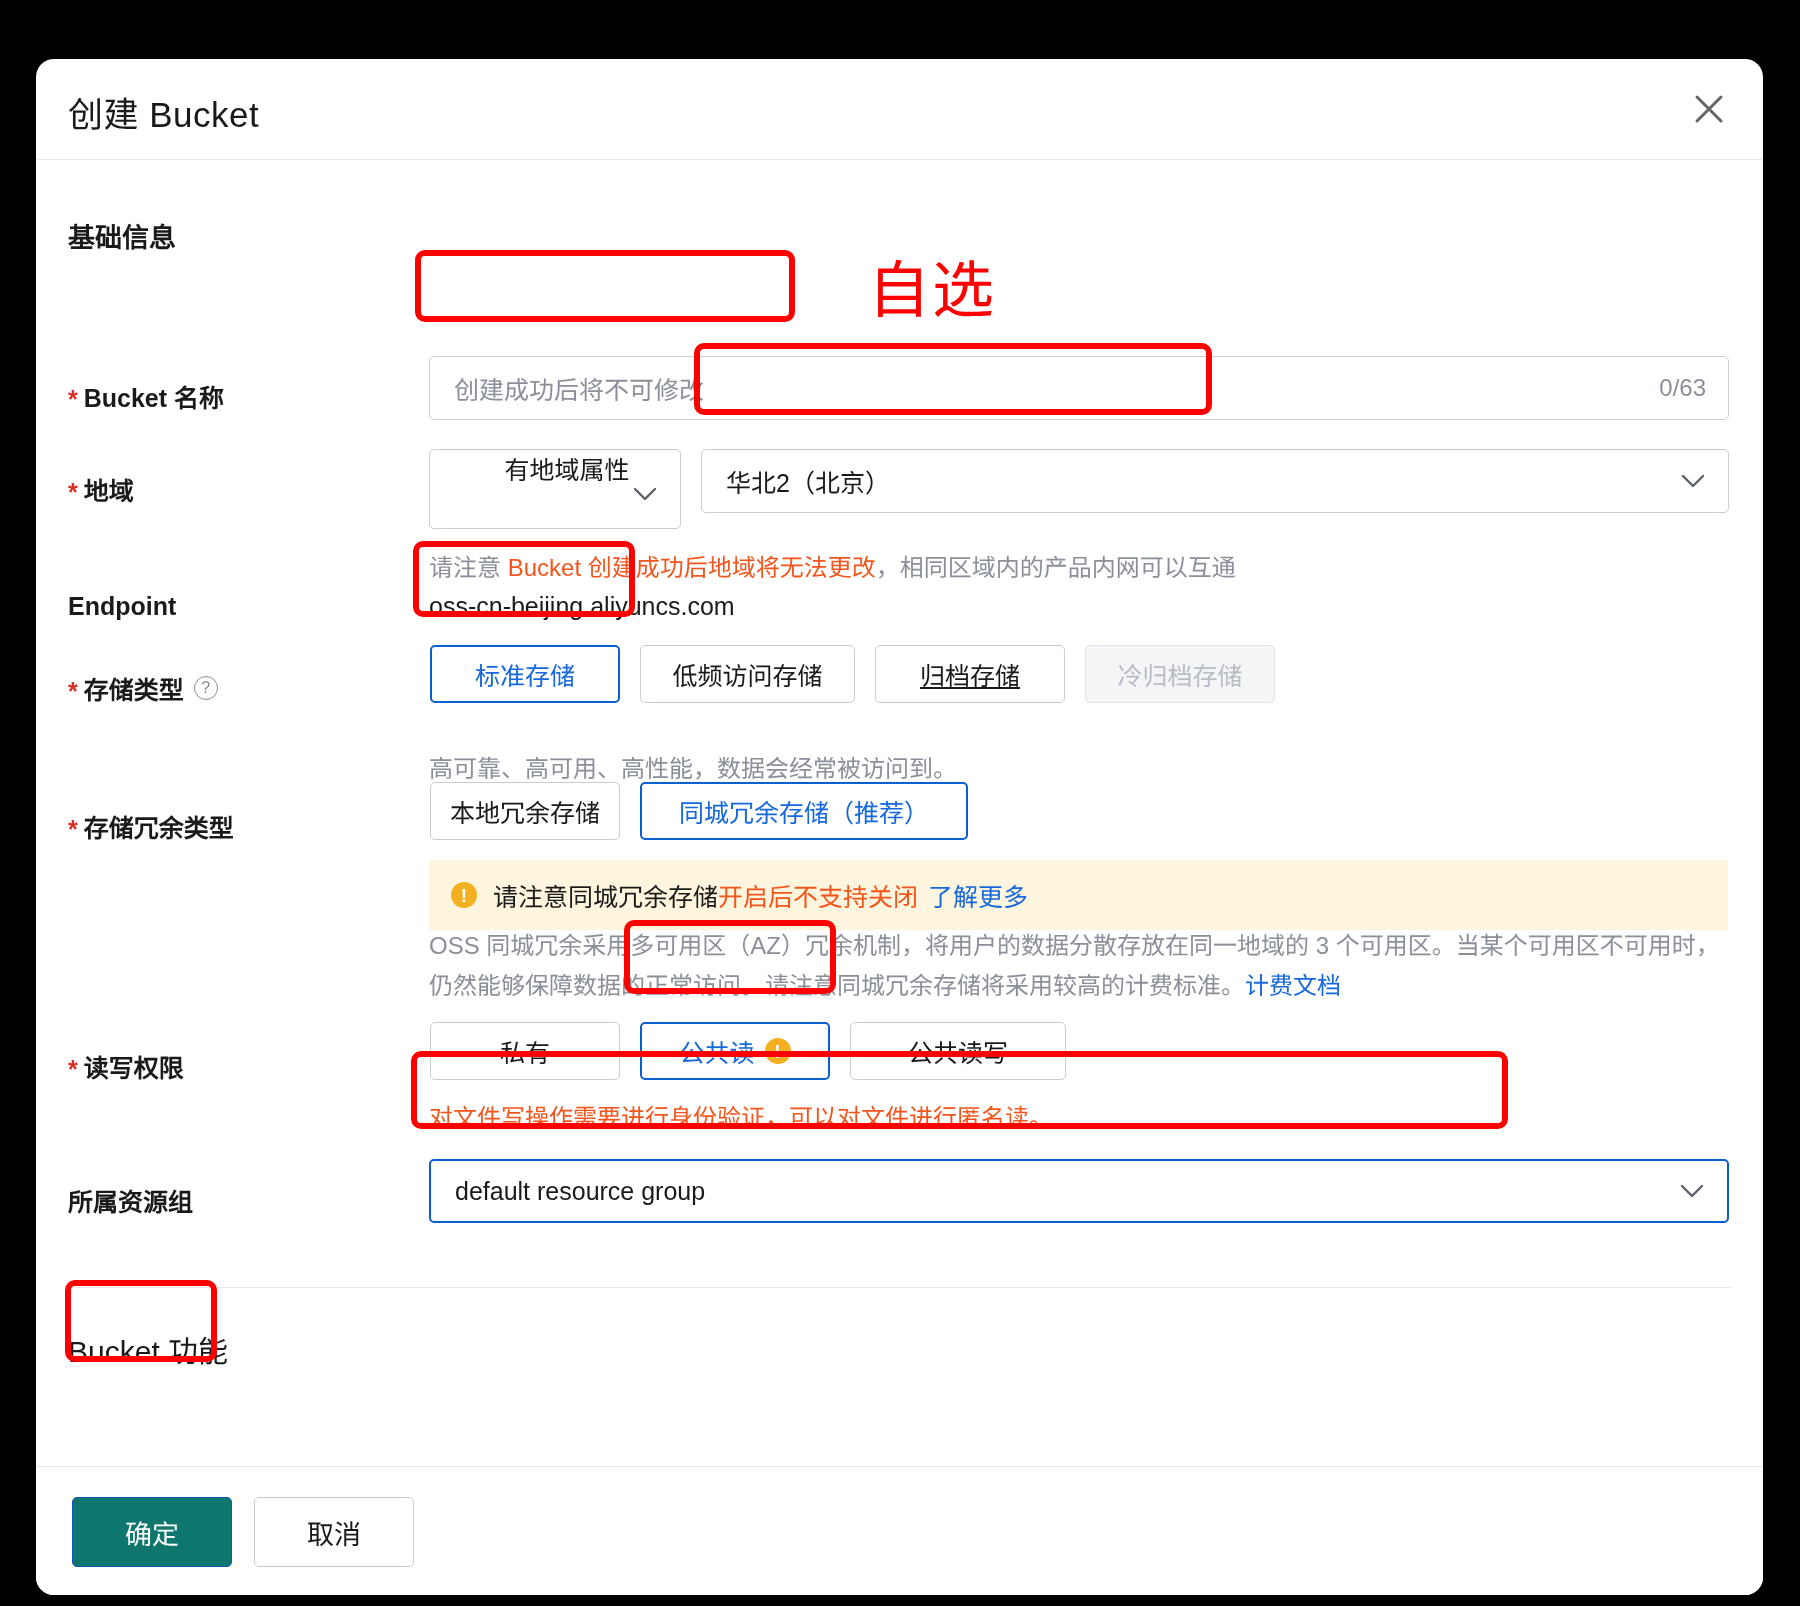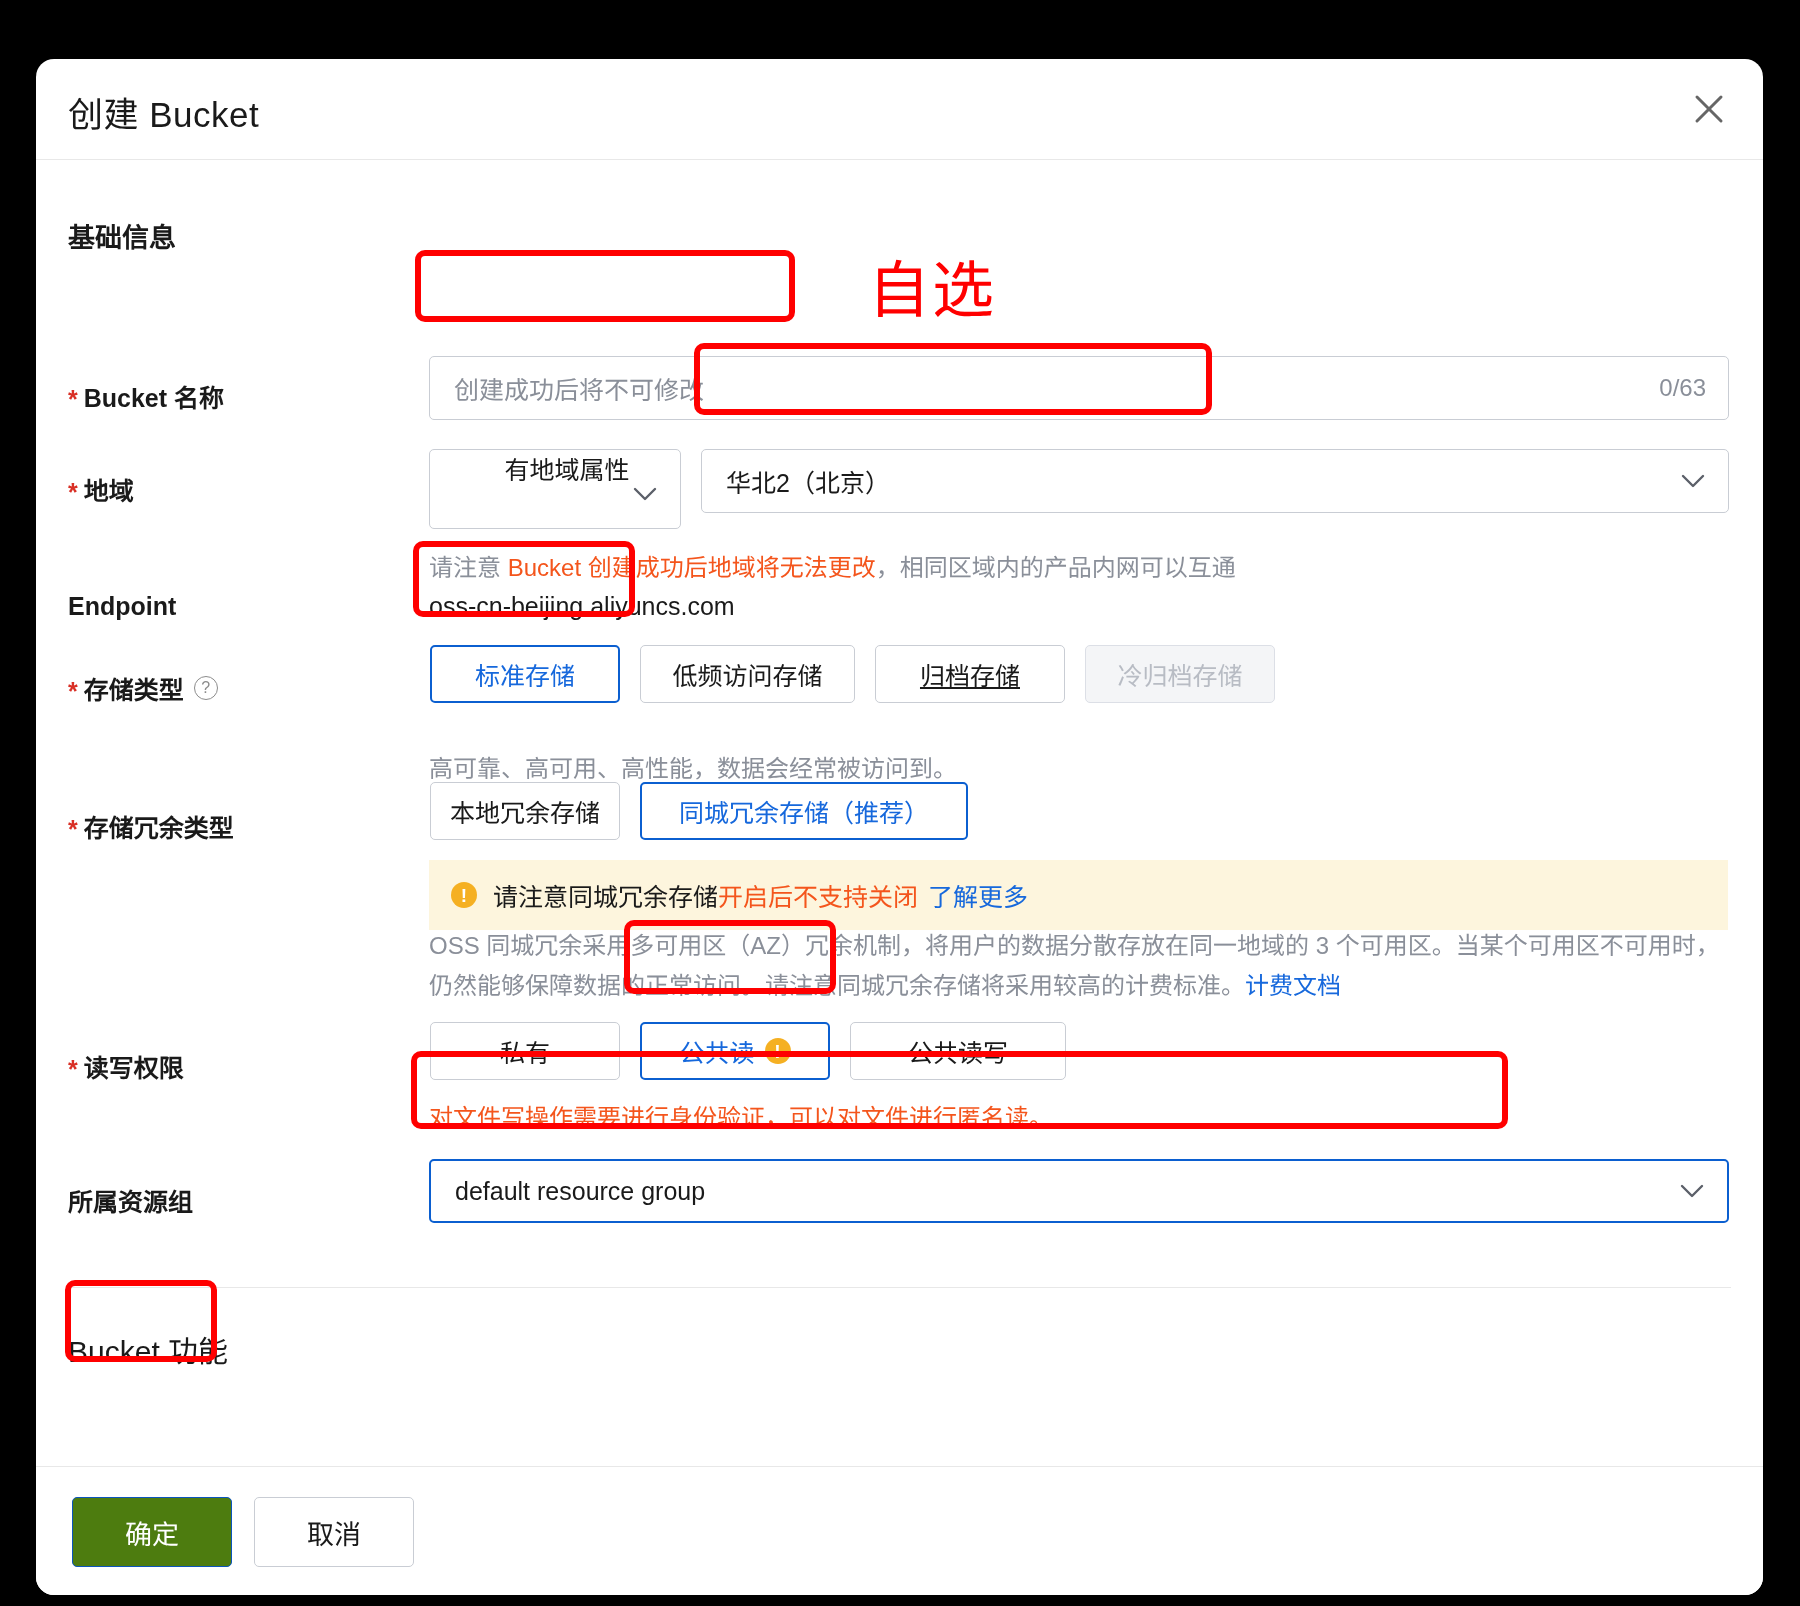--- a/index.html
+++ b/index.html
@@ -213,21 +213,21 @@
     position: absolute;
     height: 70px;
     border-radius: 5px;
     font-size: 27px;
     display: flex;
     align-items: center;
     justify-content: center;
     cursor: pointer;
   }
   .btn-primary {
-    background: #4d7c0f;
+    background: #0f766e;
     color: #ffffff;
     border: 1px solid #0b55bd;
   }
   .btn-default {
     background: #ffffff;
     color: #1a1a1a;
     border: 1px solid #c9cdd4;
   }
 
   

